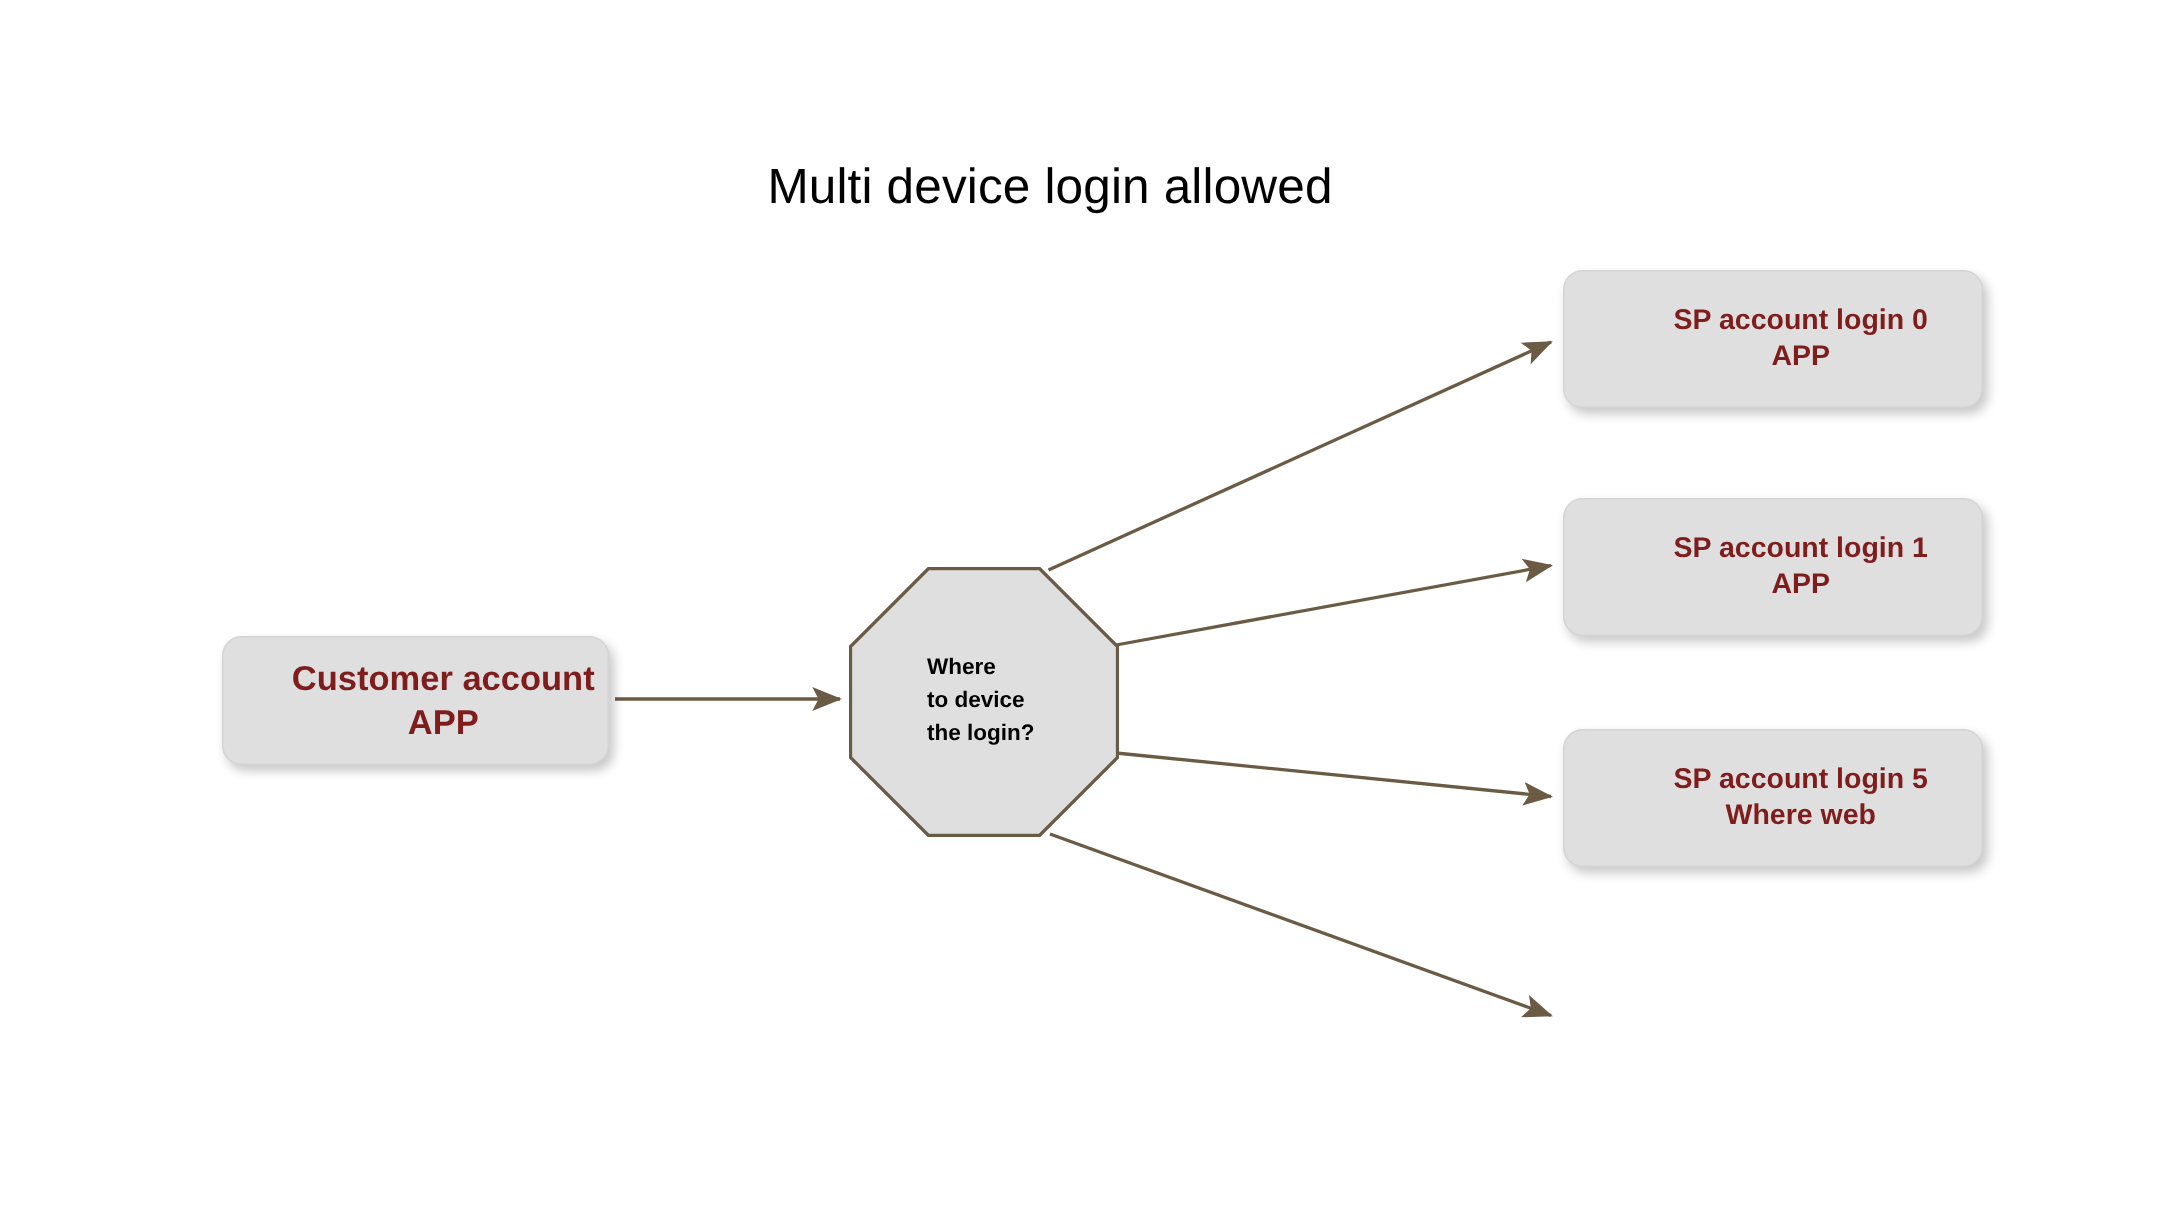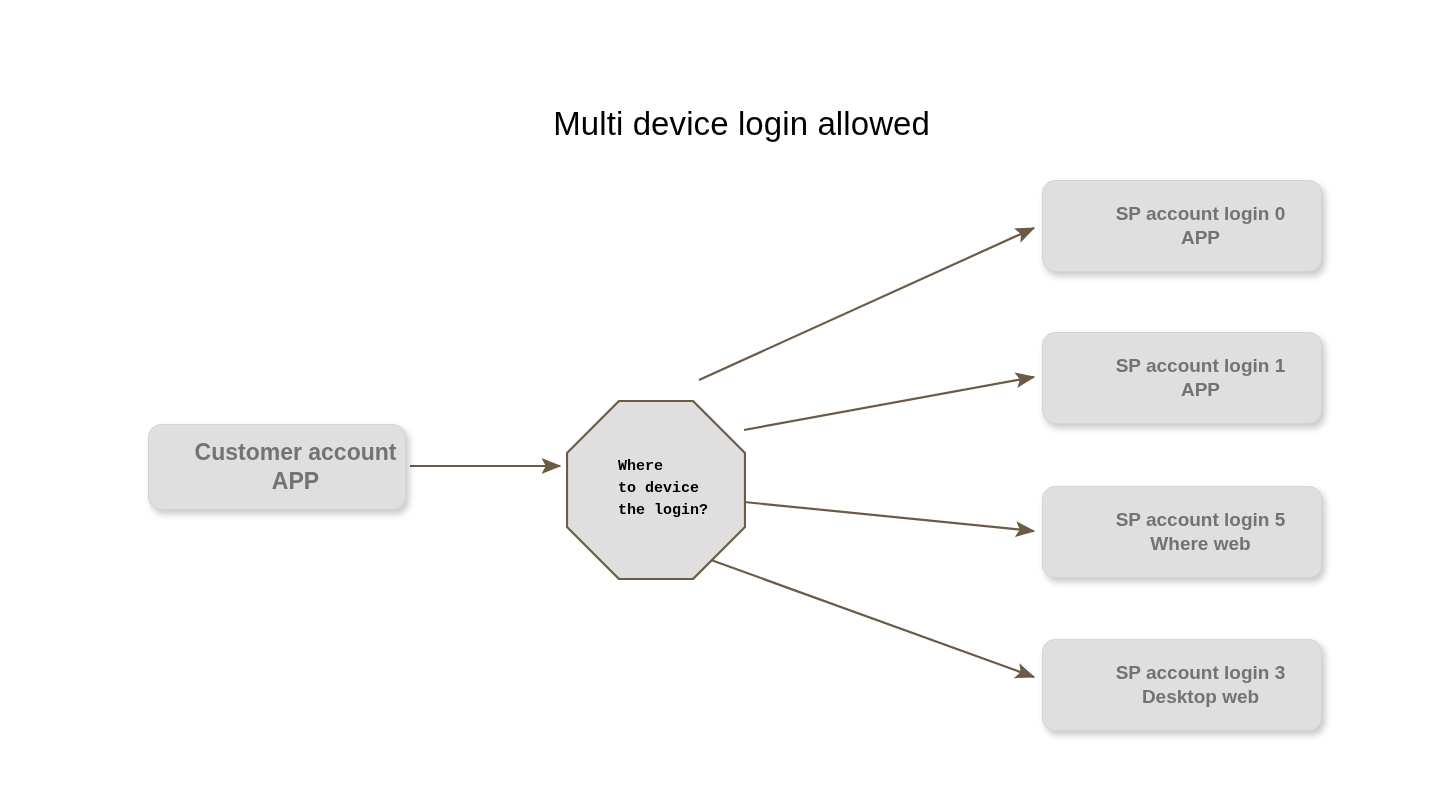--- a/index.html
+++ b/index.html
@@ -26,39 +26,39 @@
     top: 0;
     width: 1456px;
     height: 804px;
     pointer-events: none;
   }
   .diagram-title {
     position: absolute;
     left: 470px;
     top: 105px;
     width: 460px;
-    text-align: right;
+    text-align: center;
     font-size: 33px;
     font-weight: 400;
     color: #000000;
     letter-spacing: 0.1px;
     white-space: nowrap;
   }
   .node-box {
     position: absolute;
     box-sizing: border-box;
     background: #dfdfdf;
     border: 1px solid #d4d4d4;
     border-radius: 13px;
     box-shadow: 3px 4px 7px rgba(0,0,0,0.22);
     display: flex;
     flex-direction: column;
     align-items: center;
     justify-content: center;
-    color: #737373;
+    color: #7f1d1d;
     font-weight: bold;
     line-height: 1.28;
     text-align: center;
     padding-left: 37px;
   }
   .node-box .line-1,
   .node-box .line-2 {
     display: block;
     white-space: nowrap;
   }
@@ -76,24 +76,23 @@
     font-size: 19px;
   }
   #node-sp-0 { top: 180px; }
   #node-sp-1 { top: 332px; }
   #node-sp-2 { top: 486px; }
   #node-sp-3 { top: 639px; }
 
   #node-decision {
     position: absolute;
     left: 566px;
-    top: 400px;
+    top: 378px;
     width: 200px;
     height: 180px;
-    font-family: Liberation Mono, monospace;
   }
   #node-decision .oct-shape {
     position: absolute;
     inset: 0;
     width: 180px;
     height: 180px;
   }
   #node-decision .oct-label {
     position: absolute;
     left: 52px;
@@ -156,18 +155,14 @@
   <div class="node-box sp-box" id="node-sp-1">
     <span class="line-1">SP account login 1</span>
     <span class="line-2">APP</span>
   </div>
 
   <div class="node-box sp-box" id="node-sp-2">
     <span class="line-1">SP account login 5</span>
     <span class="line-2">Where web</span>
   </div>
 
-  <div class="node-box sp-box" id="node-sp-3">
-    <span class="line-1">SP account login 3</span>
-    <span class="line-2">Desktop web</span>
-  </div>
 
 </div>
 
 </body></html>

